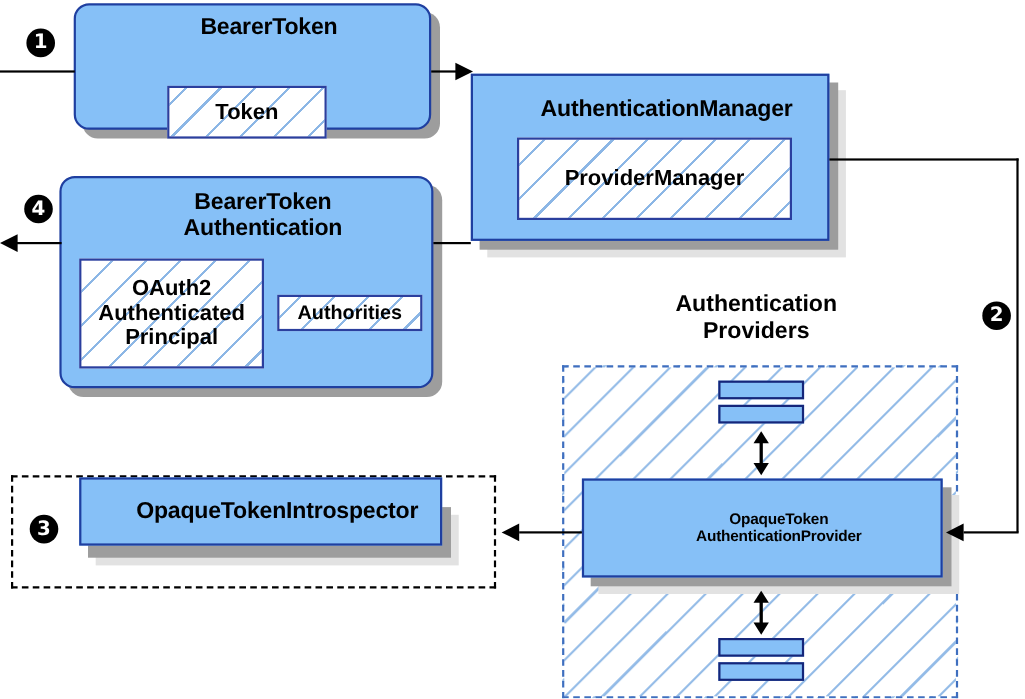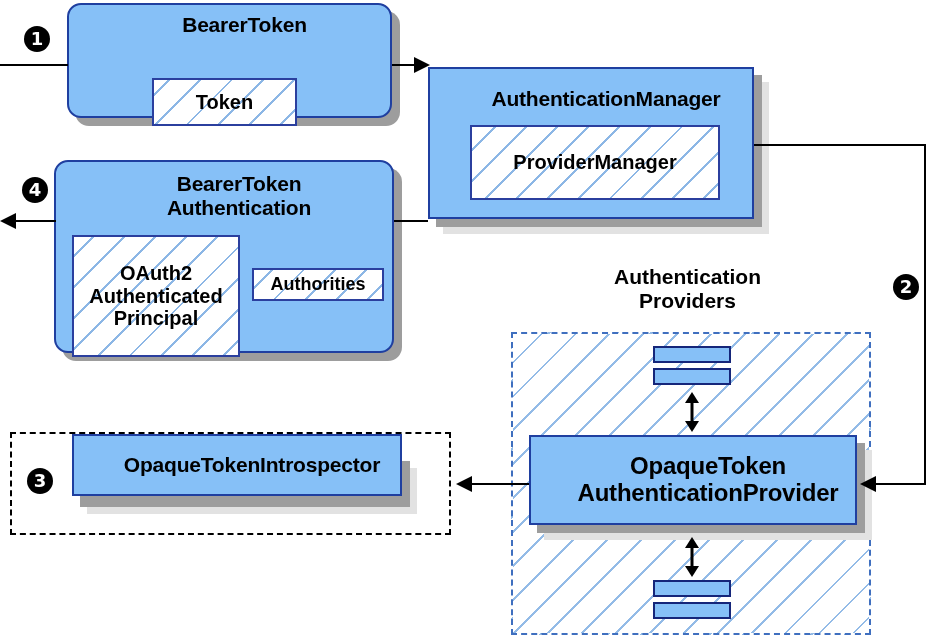--- a/index.html
+++ b/index.html
@@ -81,21 +81,21 @@
   <div class="ln h" style="left:876px;top:483px;width:50px;"></div>
   <svg class="arrow" style="left:860px;top:476px;width:18px;height:16px;">
     <polygon points="16,0 0,8 16,16" fill="#000"></polygon>
   </svg>
 
   <div class="shadow rounded" style="left:62px;top:168px;width:340px;height:193px;"></div>
   <div class="node rounded" style="left:54px;top:160px;width:340px;height:193px;padding-top:10px;font-size:21px;">
      <div class="node-title">BearerToken</div>
      <div class="node-title">Authentication</div>
   </div>
-  <div class="hatchbox" style="left:72px;top:235px;width:168px;height:122px;font-size:20px;flex-direction:column;">
+  <div class="hatchbox" style="left:72px;top:235px;width:168px;height:100px;font-size:20px;flex-direction:column;">
      <div>OAuth2</div>
      <div>Authenticated</div>
      <div>Principal</div>
   </div>
   <div class="hatchbox" style="left:252px;top:268px;width:132px;height:33px;font-size:18px;">Authorities</div>
 
   <div class="ln h" style="left:394px;top:220px;width:34px;"></div>
 
   <div class="ln h" style="left:14px;top:220px;width:42px;"></div>
   <svg class="arrow" style="left:0px;top:213px;width:18px;height:16px;">
@@ -112,21 +112,21 @@
   <div class="bar" style="left:653px;top:368px;width:78px;height:17px;"></div>
 
   <svg class="arrow" style="left:683px;top:392px;width:20px;height:40px;">
     <line x1="9" y1="6" x2="9" y2="34" stroke="#000" stroke-width="3"></line>
     <polygon points="9,0 16,11 2,11" fill="#000"></polygon>
     <polygon points="9,40 16,29 2,29" fill="#000"></polygon>
   </svg>
 
   <div class="shadow" style="left:537px;top:443px;width:328px;height:90px;"></div>
   <div class="shadow light" style="left:544px;top:450px;width:328px;height:90px;"></div>
-  <div class="node" style="left:529px;top:435px;width:328px;height:90px;justify-content:center;font-size:24px;align-items:center;">
+  <div class="node" style="left:529px;top:435px;width:328px;height:90px;justify-content:center;font-size:14px;align-items:center;">
      <div class="node-title">OpaqueToken</div>
      <div class="node-title">AuthenticationProvider</div>
   </div>
 
   <svg class="arrow" style="left:683px;top:537px;width:20px;height:40px;">
     <line x1="9" y1="6" x2="9" y2="34" stroke="#000" stroke-width="3"></line>
     <polygon points="9,0 16,11 2,11" fill="#000"></polygon>
     <polygon points="9,40 16,29 2,29" fill="#000"></polygon>
   </svg>
 

